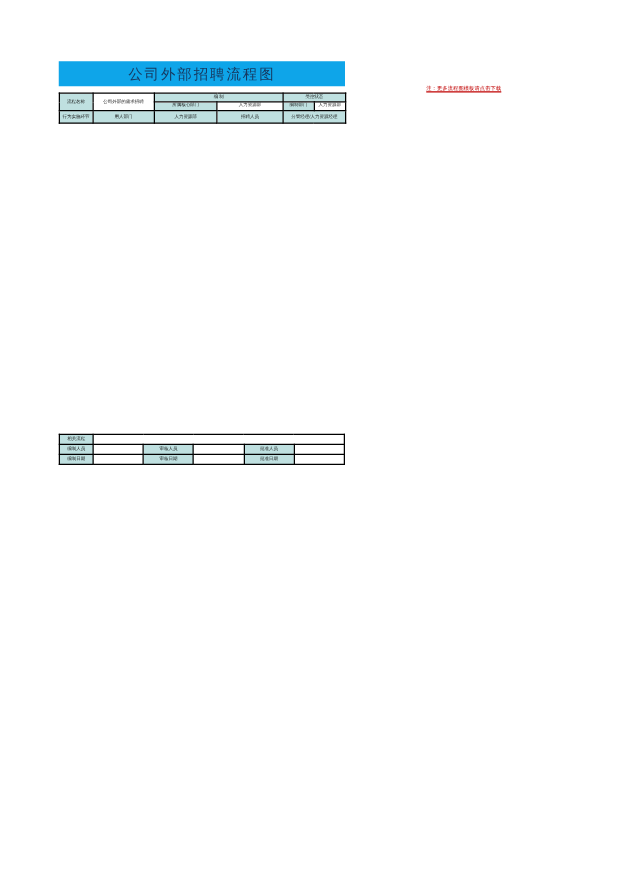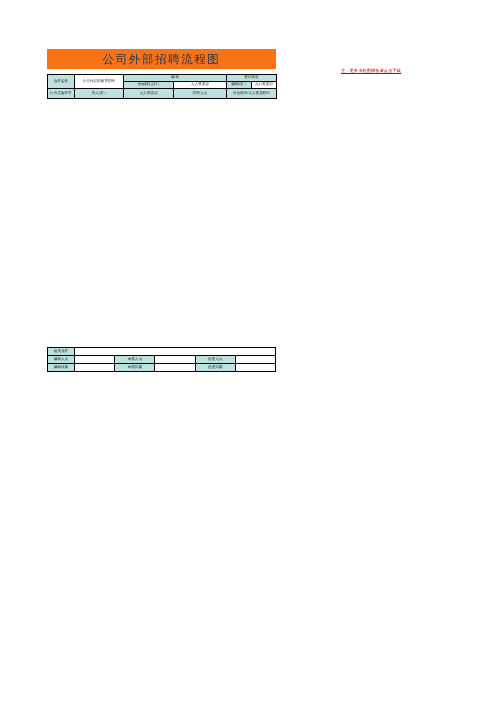--- a/index.html
+++ b/index.html
@@ -4,21 +4,21 @@
 <title>公司外部招聘流程图</title>
 <style>
   html,body{margin:0;padding:0;background:#ffffff;}
   body{width:496px;height:702px;overflow:hidden;
        font-family:"Liberation Sans",sans-serif;
        -webkit-font-smoothing:antialiased;}
   #sheet{position:absolute;left:0;top:0;width:496px;height:702px;background:#fff;}
 
   
   .title-bar{position:absolute;left:47px;top:49px;width:229px;height:20px;
-             background:#f97316;display:flex;align-items:center;justify-content:center;}
+             background:#0ea5e9;display:flex;align-items:center;justify-content:center;}
   .title-bar span{font-size:11.5px;color:#17375e;letter-spacing:1.6px;}
 
   
   .note{position:absolute;left:341px;top:68px;font-size:4.2px;color:#c00000;
         text-decoration:underline;white-space:nowrap;letter-spacing:0.1px;}
 
   
   .grid{border-collapse:collapse;position:absolute;table-layout:fixed;}
   .grid td{border:1px solid #000;font-size:3.6px;line-height:1;text-align:center;
            color:#1a1a1a;padding:0;overflow:hidden;white-space:nowrap;}

